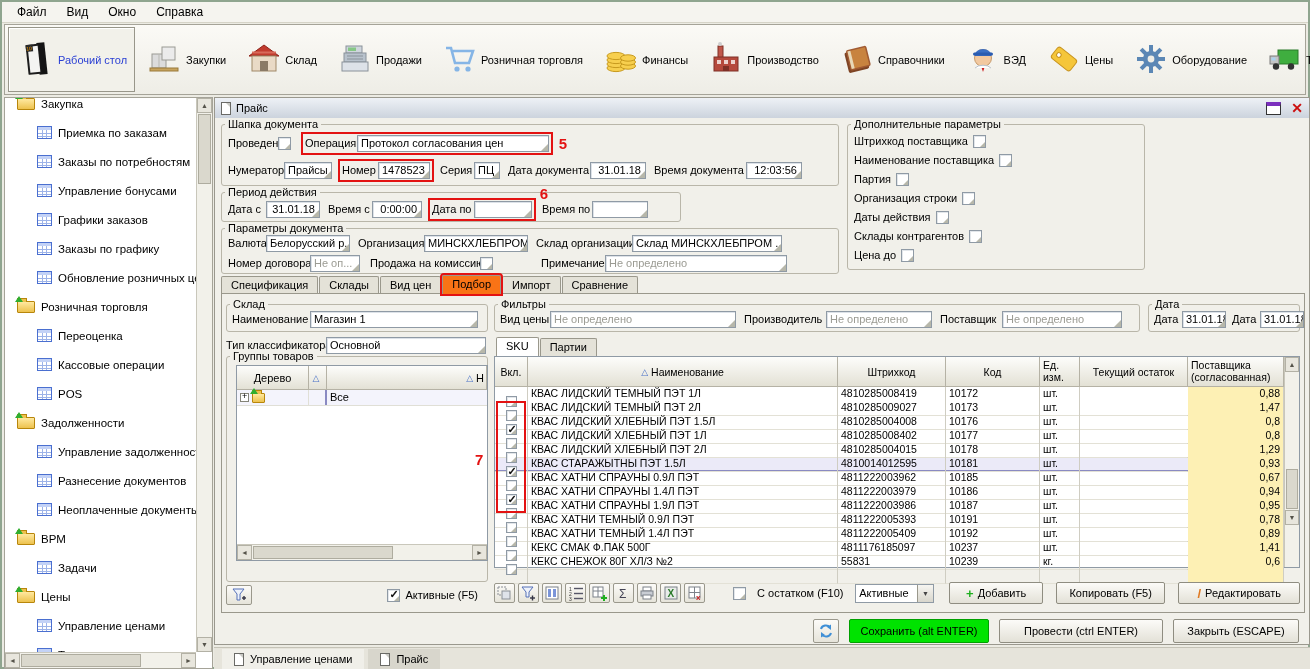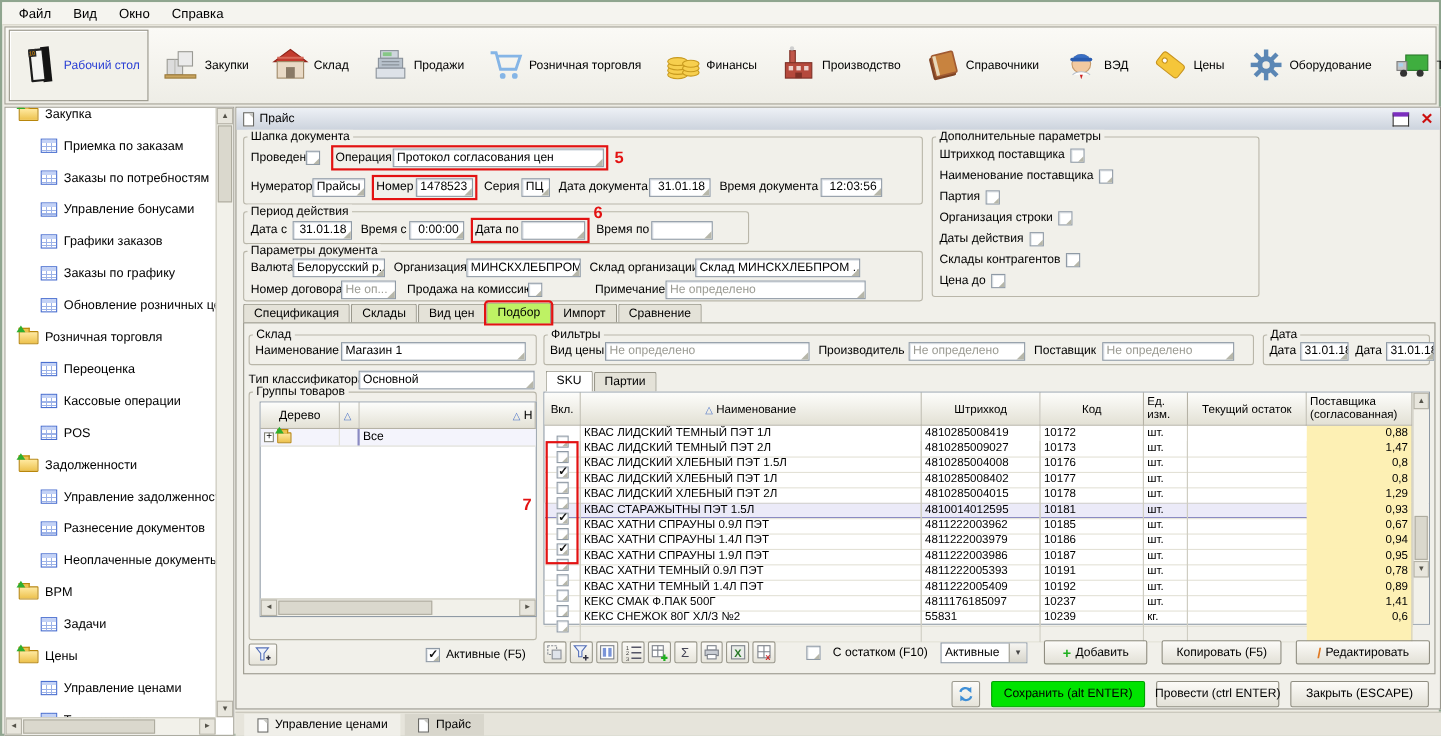--- a/index.html
+++ b/index.html
@@ -58,21 +58,21 @@
   .cb::after { content:""; position:absolute; right:0; bottom:0; border-style:solid; border-width:0 0 5px 5px; border-color:transparent transparent #b7b7aa transparent; }
   .cb.checked::before { content:"✓"; position:absolute; left:1px; top:-2px; font-weight:bold; font-size:11px; color:#111; }
 
   
   .rbox { outline:2px solid #e31212; }
   .rnum { position:absolute; color:#e31212; font-weight:bold; font-size:15px; z-index:50; }
 
   
   .tabs { position:absolute; left:6px; top:177px; display:flex; align-items:flex-end; height:19px; }
   .tab { height:18px; line-height:17px; padding:0 9px; border:1px solid #9a988c; border-bottom:none; border-radius:2px 2px 0 0; background:#e4e2d8; margin-right:1px; }
-  .tab.active { background:#bef264; height:19px; position:relative; z-index:2; }
+  .tab.active { background:#f97316; height:19px; position:relative; z-index:2; }
   .tabframe { position:absolute; left:6px; top:195px; width:1084px; height:320px; border:1px solid #9a988c; background:#f1f0ea; }
 
   
   .ttable { position:absolute; background:#fff; border:1px solid #8f9aa5; }
   .th { background:linear-gradient(#fdfdfb,#e3e1d5); border-right:1px solid #b5b2a5; border-bottom:1px solid #b5b2a5; display:flex; align-items:center; justify-content:center; overflow:hidden; }
   .sort-tri { color:#4a72c8; font-size:9px; margin-right:3px; }
   .plusbox { width:9px; height:9px; border:1px solid #848478; background:#fff; position:relative; flex:none; }
   .plusbox::before { content:"+"; position:absolute; left:1px; top:-3px; font-size:9px; }
 
   
@@ -867,21 +867,21 @@
         <svg viewBox="0 0 16 16">
             <path d="M3 6 a5 4.5 0 0 1 9-1.5" fill="none" stroke="#3f8fd6" stroke-width="2"></path>
             <polygon points="13,1.5 13,7 9,4" fill="#3f8fd6"></polygon>
             <path d="M13 10 a5 4.5 0 0 1-9 1.5" fill="none" stroke="#3f8fd6" stroke-width="2"></path>
             <polygon points="3,14.5 3,9 7,12" fill="#3f8fd6"></polygon>
           </svg>
       </span>
       <span class="btn green" style="width:140px;height:24px;">
           <span>Сохранить (alt ENTER)</span>
         </span>
-      <span class="btn" style="width:112px;height:24px;">
+      <span class="btn" style="width:164px;height:24px;">
           <span>Провести (ctrl ENTER)</span>
         </span>
       <span class="btn" style="width:126px;height:24px;">
           <span>Закрыть (ESCAPE)</span>
         </span>
     </div>
   </div>
 
   <div class="bottombar">
     <div class="btab">

